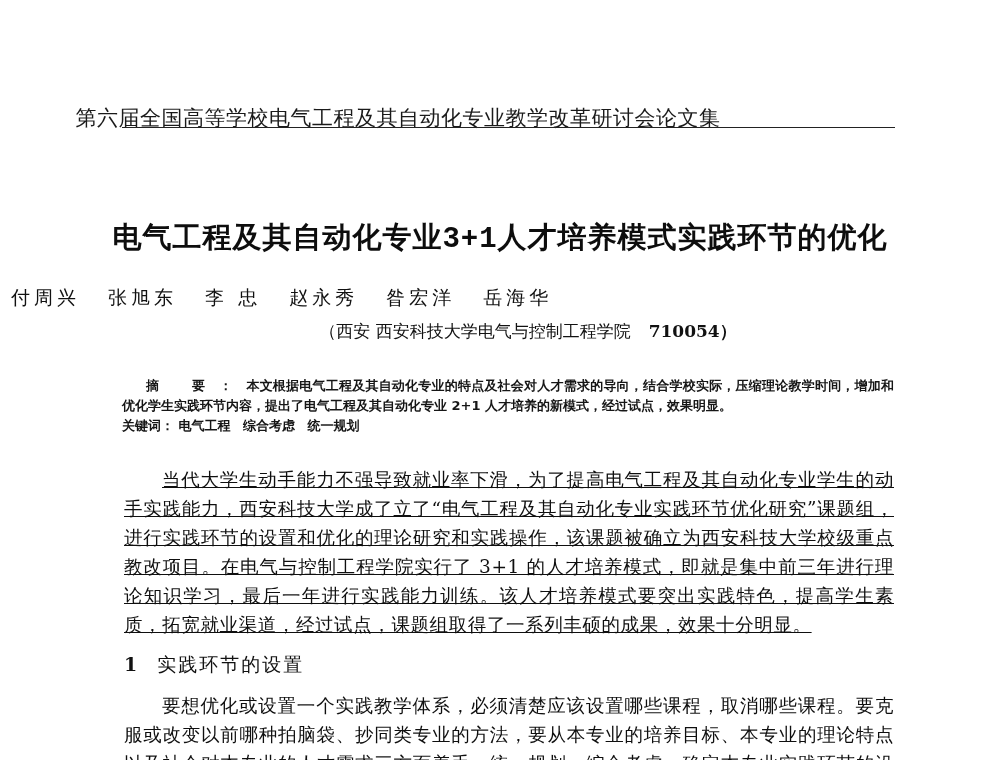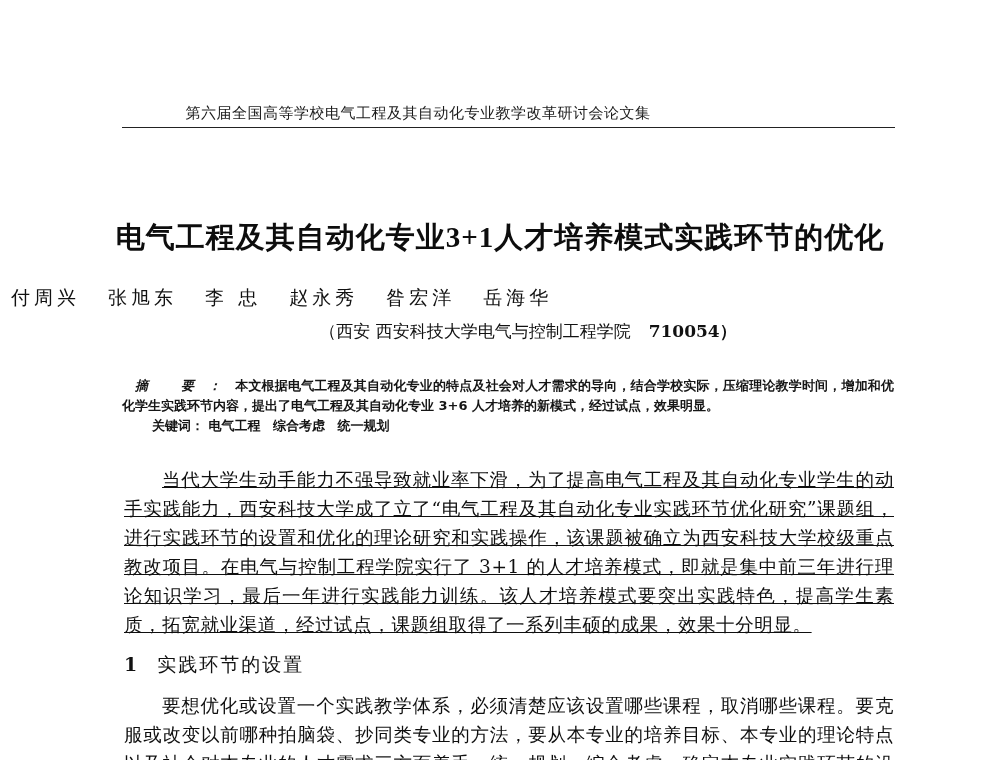--- a/index.html
+++ b/index.html
@@ -6,33 +6,32 @@
   body {
     width: 1000px; height: 760px; overflow: hidden;
     background: #ffffff; color: #111111;
     position: relative;
     font-family: "DejaVu Serif", "Liberation Serif", serif;
   }
   .page { position: absolute; left: 0; top: 0; width: 1000px; height: 760px; }
 
   .running-header {
     position: absolute; left: 0; width: 796px; top: 104px;
-    text-align: center; font-size: 15px; letter-spacing: 0.5px;
+    text-align: center; font-size: 21px; letter-spacing: 0.5px;
     color: #1a1a1a;
-    padding-left: 20px;
   }
   .header-rule {
     position: absolute; left: 122px; top: 127px; width: 773px; height: 0;
     border-top: 1.5px solid #222;
   }
 
   .title {
     position: absolute; left: 0; width: 1000px; top: 218px;
     text-align: center; font-size: 29px; font-weight: bold;
-    font-family: Liberation Serif, serif;
+    font-family: Liberation Mono, monospace;
     letter-spacing: 1px; color: #0d0d0d;
   }
 
   .authors {
     position: absolute; left: 0; width: 1000px; top: 285px;
     font-size: 19px; color: #111;
   }
   .authors span { margin: 0 11px; letter-spacing: 4px; }
 
   .affiliation {
@@ -40,22 +39,22 @@
     text-align: center; font-size: 17px; color: #111; padding-left: 28px;
   }
   .affiliation .code { font-weight: bold; margin-left: 18px; }
 
   .abstract {
     position: absolute; left: 122px; width: 772px; top: 376px;
     font-size: 13px; line-height: 20px; font-weight: bold;
     font-family: "DejaVu Sans", "Liberation Sans", sans-serif;
     color: #161616; text-align: justify;
   }
-  .abstract .label { margin-left: 13px; letter-spacing: 14px; font-style: italic; }
-  .abstract .kw-label { margin-left: 30px; }
+  .abstract .label { margin-left: 24px; letter-spacing: 14px; }
+  .abstract .kw-label { }
   .abstract .kw { margin-right: 8px; }
 
   .body-text {
     position: absolute; left: 124px; width: 770px;
     font-size: 18.5px; line-height: 29px; color: #0f0f0f;
     text-align: justify; letter-spacing: 0.6px;
   }
   .p1 { top: 465px; }
   .p2 { top: 691px; }
   .indent { text-indent: 38px; }
@@ -85,21 +84,21 @@
     <span>昝宏洋</span>
     <span>岳海华</span>
   </div>
 
   <div class="affiliation">
     <span>（西安 西安科技大学电气与控制工程学院</span><span class="code">710054）</span>
   </div>
 
   <div class="abstract">
     <div>
-      <span class="label">摘 要：</span><span>本文根据电气工程及其自动化专业的特点及社会对人才需求的导向，结合学校实际，压缩理论教学时间，增加和优化学生实践环节内容，提出了电气工程及其自动化专业 3+6 人才培养的新模式，经过试点，效果明显。</span>
+      <span class="label">摘 要：</span><span>本文根据电气工程及其自动化专业的特点及社会对人才需求的导向，结合学校实际，压缩理论教学时间，增加和优化学生实践环节内容，提出了电气工程及其自动化专业 2+1 人才培养的新模式，经过试点，效果明显。</span>
     </div>
     <div>
       <span class="kw-label">关键词：</span>
       <span class="kw">电气工程</span>
       <span class="kw">综合考虑</span>
       <span class="kw">统一规划</span>
     </div>
   </div>
 
   <p class="body-text p1 indent" style="margin:0;text-decoration:underline;">当代大学生动手能力不强导致就业率下滑，为了提高电气工程及其自动化专业学生的动手实践能力，西安科技大学成了立了“电气工程及其自动化专业实践环节优化研究”课题组，进行实践环节的设置和优化的理论研究和实践操作，该课题被确立为西安科技大学校级重点教改项目。在电气与控制工程学院实行了 3+1 的人才培养模式，即就是集中前三年进行理论知识学习，最后一年进行实践能力训练。该人才培养模式要突出实践特色，提高学生素质，拓宽就业渠道，经过试点，课题组取得了一系列丰硕的成果，效果十分明显。</p>

